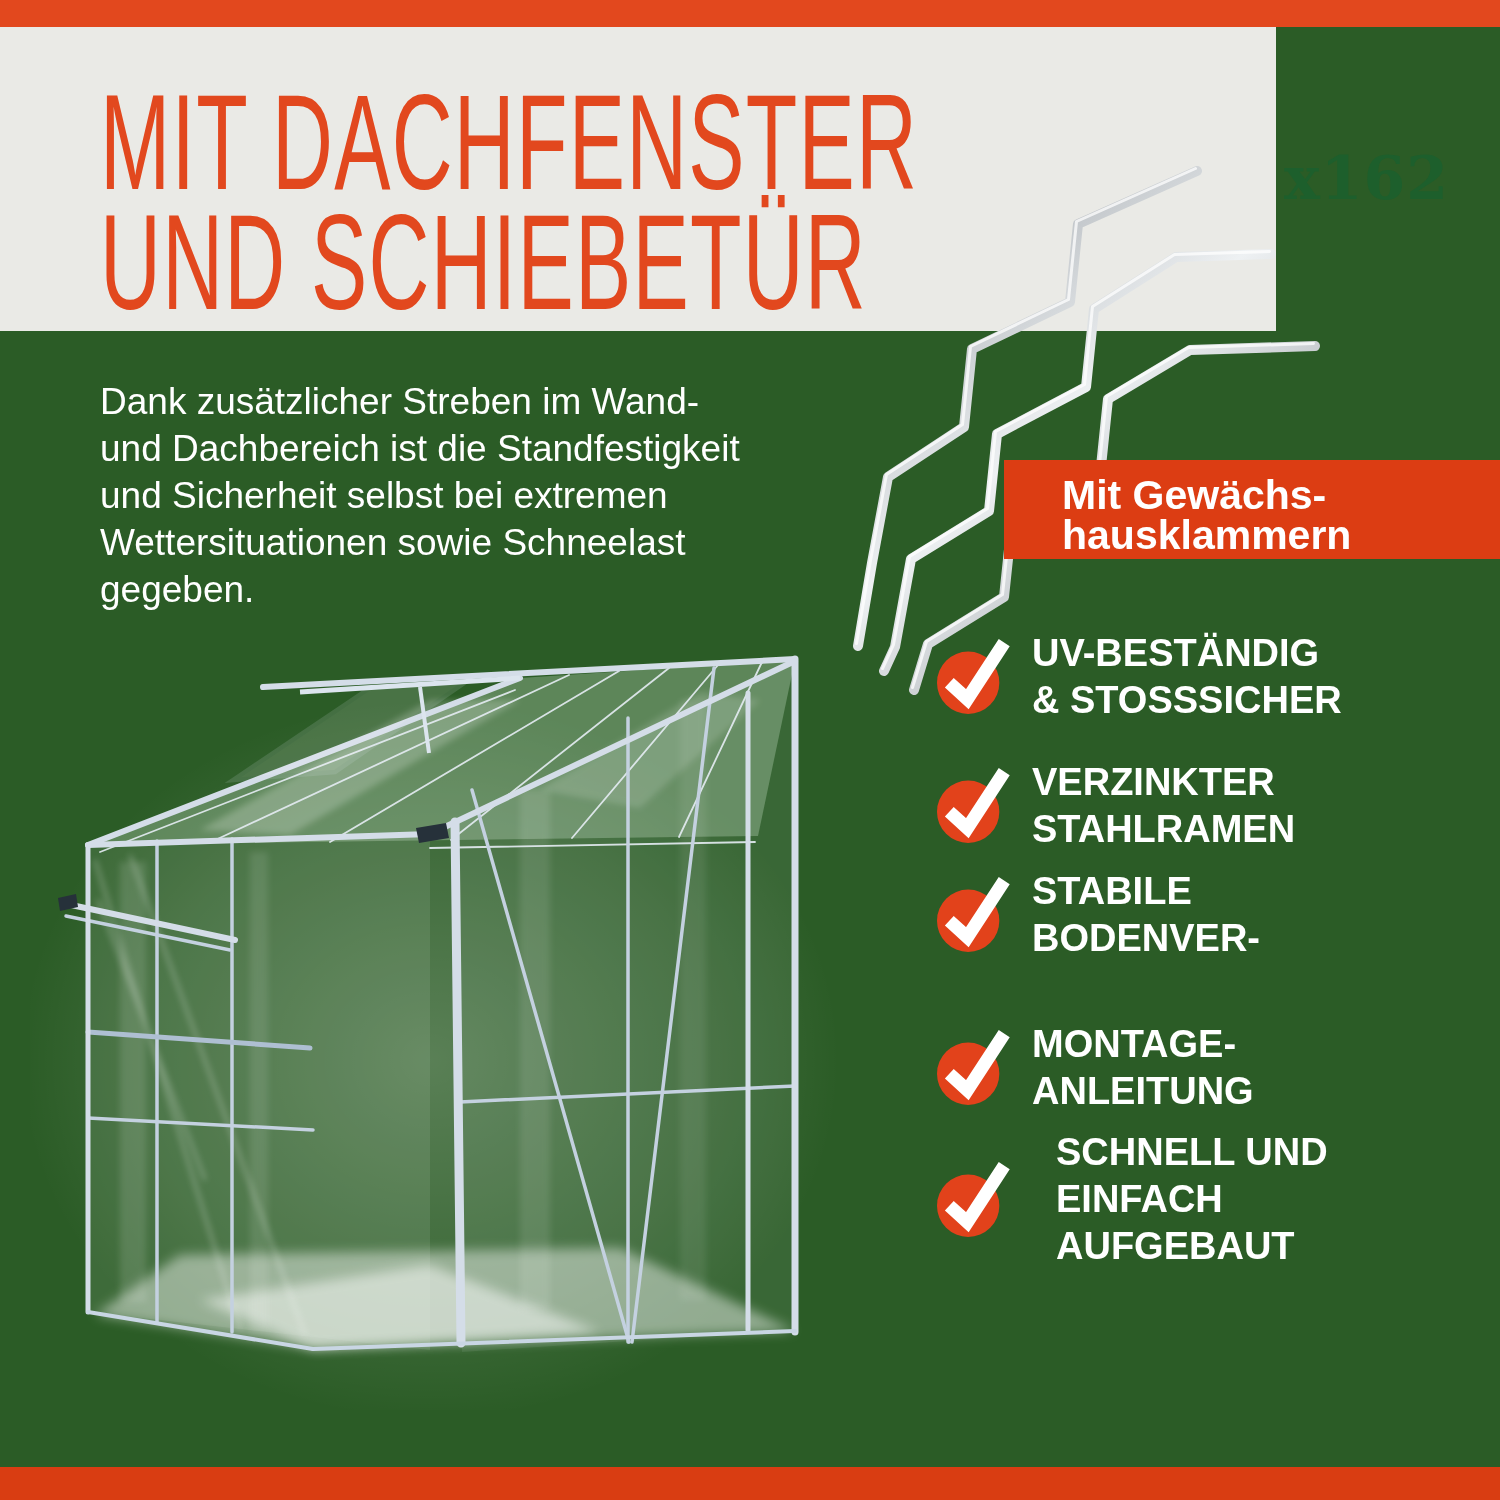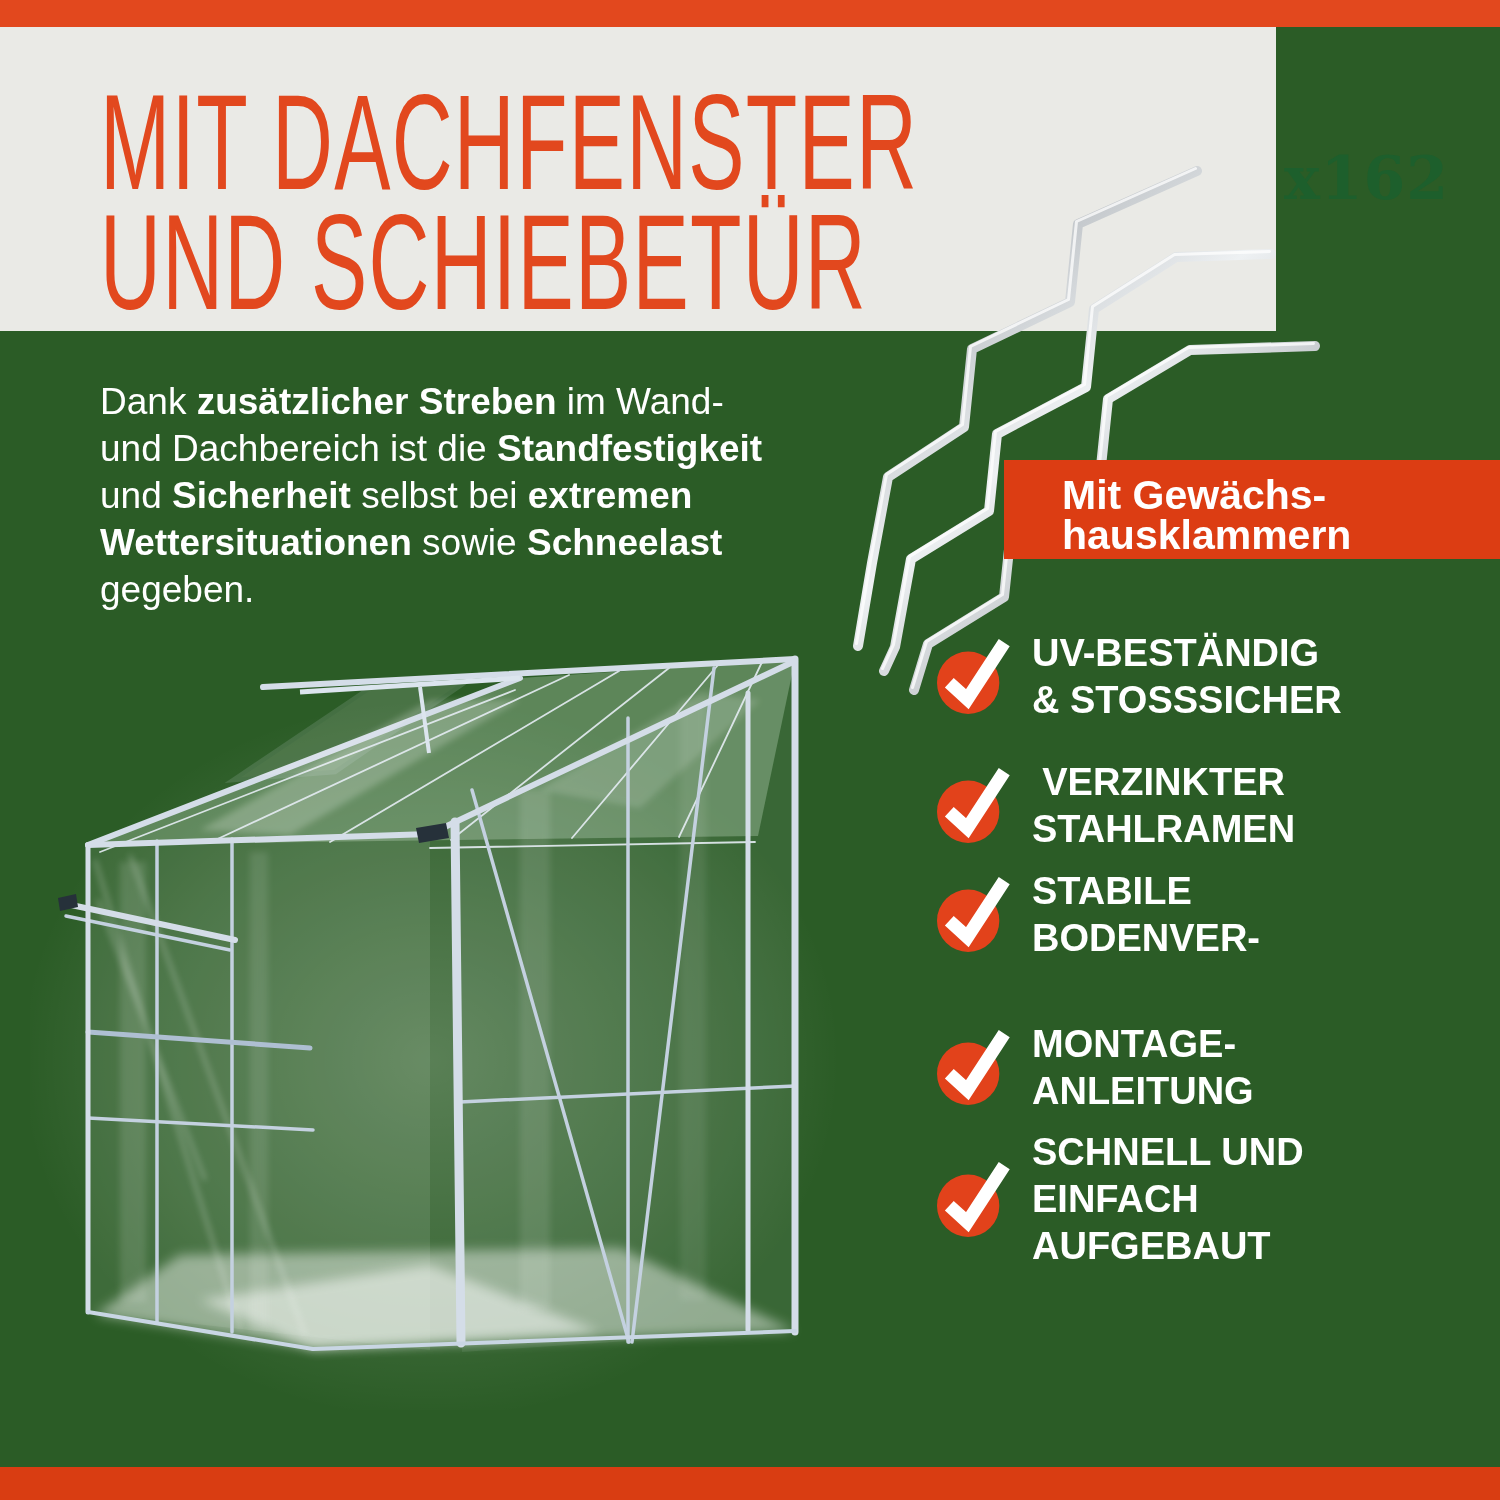--- a/index.html
+++ b/index.html
@@ -12,38 +12,38 @@
   .header-line{position:absolute;left:100px;color:var(--accent-orange);
 set     font-weight:700;font-size:136px;line-height:1;white-space:nowrap;
      transform:scale(0.62,1);transform-origin:left top;letter-spacing:2px;}
   #header-line-1{top:47px;}
   #header-line-2{top:167px;}
 
   #green-body{left:0;top:331px;width:1500px;height:1136px;background:var(--bg-green);}
   #bottom-bar{left:0;top:1467px;width:1500px;height:33px;background:var(--bar-red);}
 
   #paragraph{left:100px;top:378px;width:720px;color:#fff;font-size:37px;line-height:47px;}
-  #paragraph b{font-weight:700;}
+  #paragraph b{font-weight:400;}
 
   #clamp-count{left:1284px;top:148px;font-family:"DejaVu Serif","Liberation Serif",serif;
      font-weight:700;font-size:60px;line-height:1;color:var(--count-green);letter-spacing:1px;}
 
   #clamp-box{left:1004px;top:460px;width:496px;height:99px;background:var(--box-red);}
   #clamp-box .box-line{position:absolute;left:58px;color:#fff;font-weight:700;
      font-size:41px;line-height:46px;white-space:nowrap;}
   #clamp-box .box-line:nth-child(1){top:12px;}
   #clamp-box .box-line:nth-child(2){top:52px;}
 
   #checklist{left:925px;top:0;width:540px;height:1500px;}
   .check-item{position:absolute;left:12px;display:flex;align-items:center;}
   .check-item:nth-child(1){top:630px;}
-  .check-item:nth-child(2){top:759px;text-align:center;}
+  .check-item:nth-child(2){top:759px;}
   .check-item:nth-child(3){top:868px;}
   .check-item:nth-child(4){top:1021px;}
-  .check-item:nth-child(5){top:1129px;}
+  .check-item:nth-child(5){top:1129px;gap:24px;}
   .check-item:nth-child(6){top:1288px;}
   .check-badge{width:82px;height:82px;flex:0 0 82px;margin-right:13px;overflow:visible;}
   .check-text{color:#fff;font-weight:700;font-size:38px;line-height:47px;white-space:nowrap;}
 
   svg{display:block;}
   #greenhouse-svg{left:30px;top:610px;}
   #clamps-svg{left:820px;top:120px;}
 </style>
 </head>
 <body>

